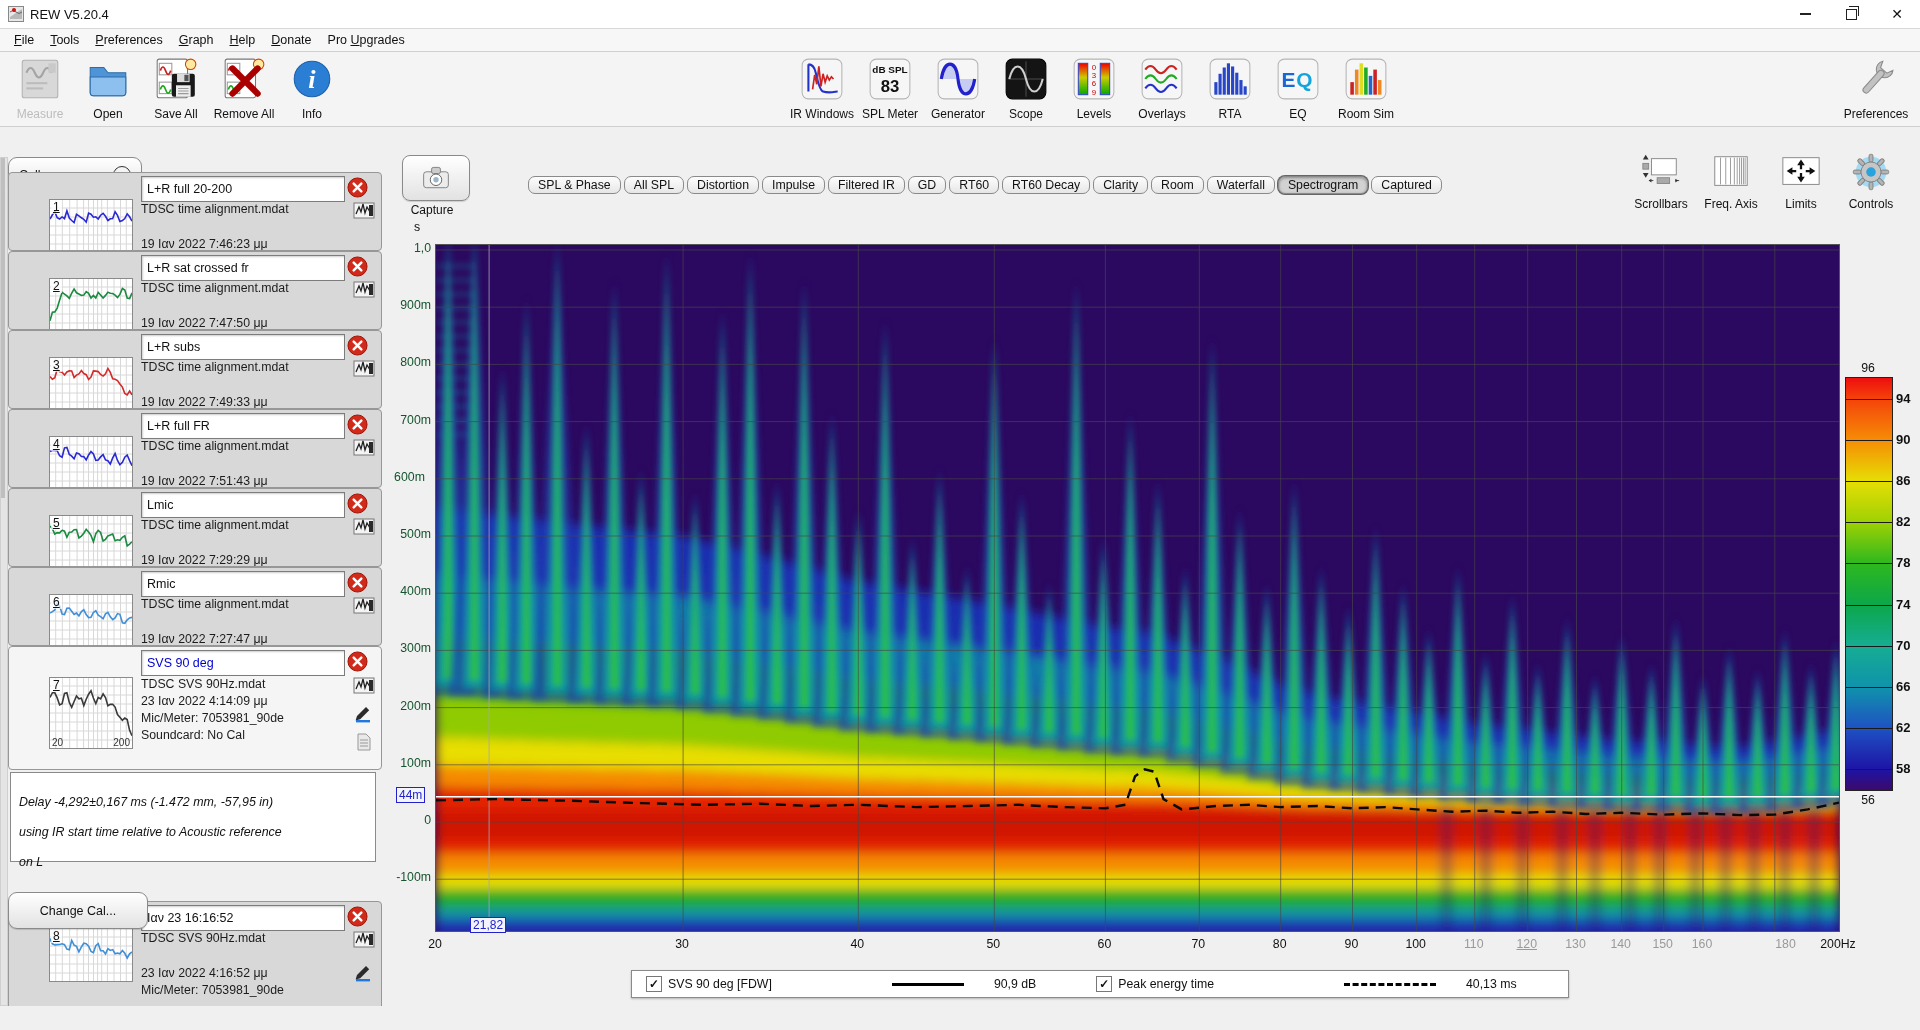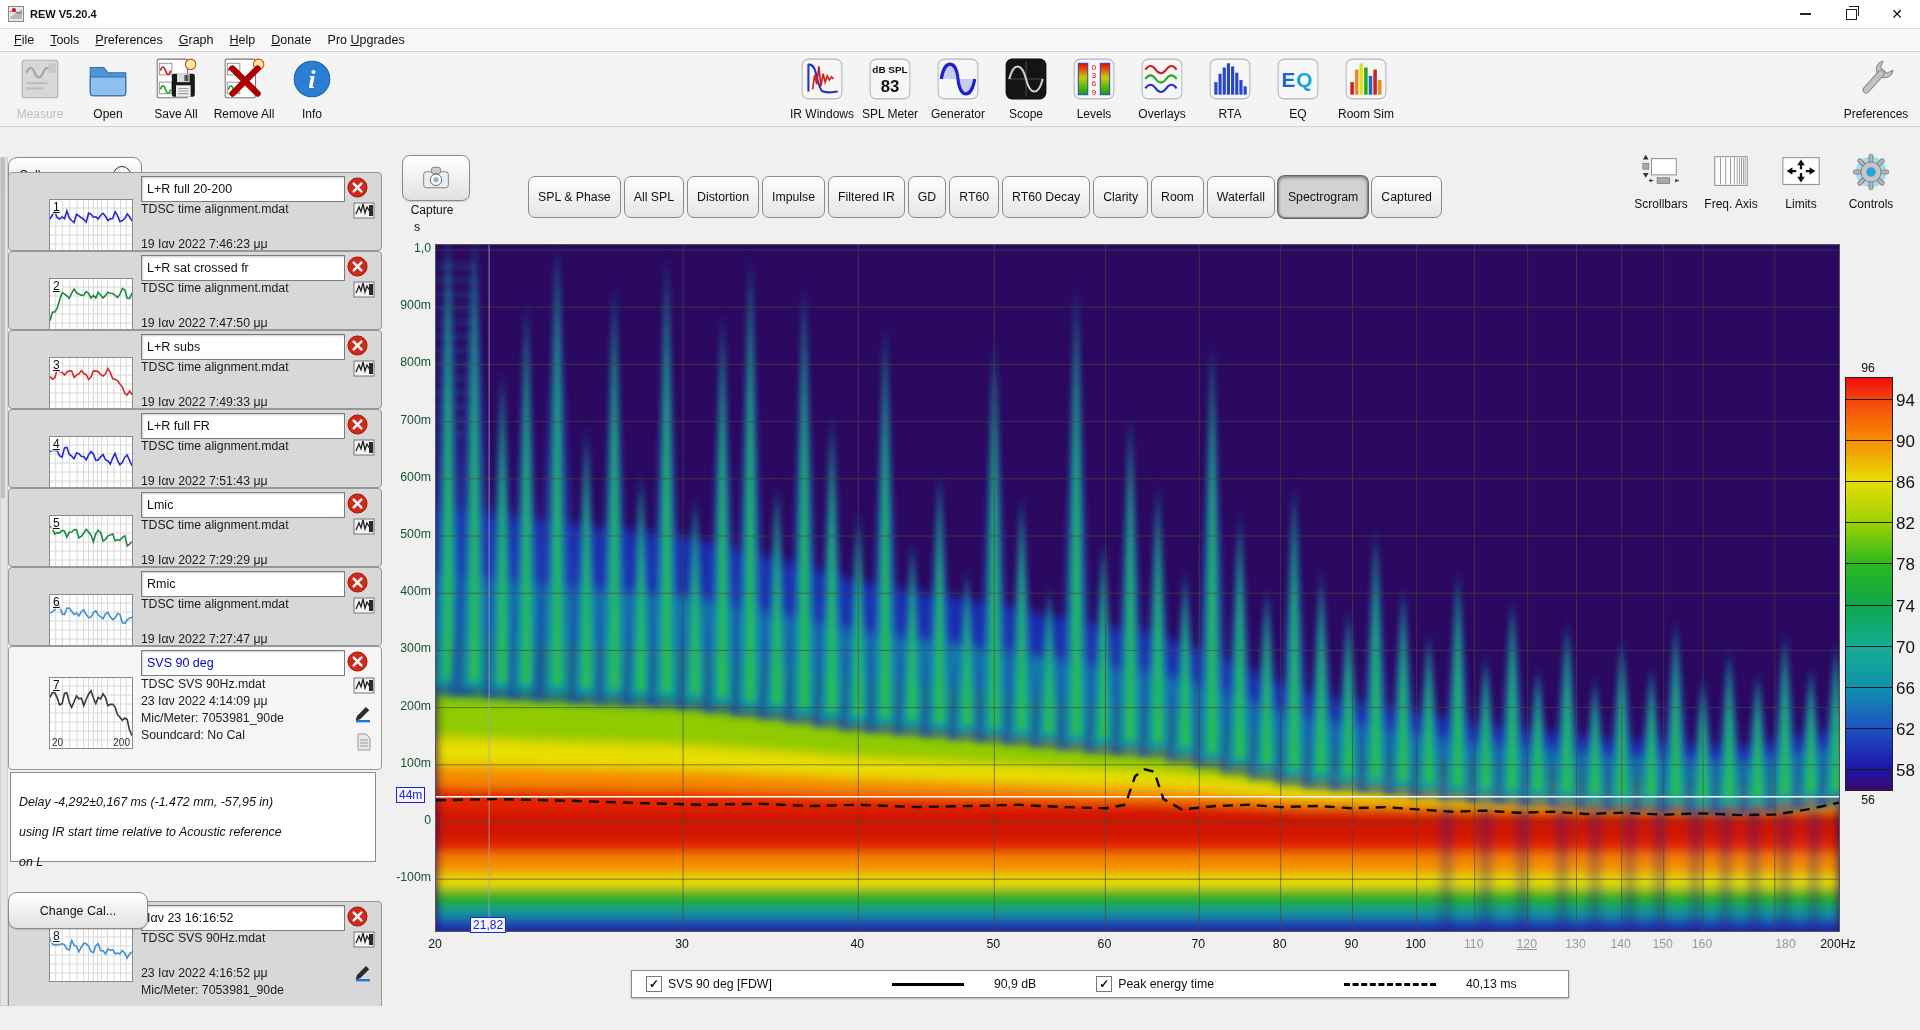--- a/index.html
+++ b/index.html
@@ -1,21 +1,21 @@
 <!DOCTYPE html>
 <html><head>
 <meta charset="utf-8">
 <style>
   html,body{margin:0;padding:0;background:#777;}
   #window{position:relative;width:1920px;height:1030px;background:#f0f0f0;overflow:hidden;
     font-family:"Liberation Sans",sans-serif;font-size:13px;color:#111;}
   
   #titlebar{position:absolute;top:0;left:0;right:0;height:28px;background:#fff;border-bottom:1px solid #d9d9d9;display:flex;align-items:center;}
   #titlebar .app-icon{margin:0 6px 0 8px;display:inline-flex;}
-  #titlebar .title{font-size:11px;font-weight:bold;}
+  #titlebar .title{font-size:13px;}
   .win-controls{margin-left:auto;display:flex;height:100%;}
   .win-btn{width:46px;height:100%;display:flex;align-items:center;justify-content:center;cursor:default;}
   .minbar{width:11px;height:1.5px;background:#222;}
   .restore{width:9px;height:9px;border:1px solid #222;position:relative;background:#fff;}
   .restore:before{content:"";position:absolute;left:2px;top:-4px;width:9px;height:9px;border:1px solid #222;border-bottom:none;border-left:none;}
   .closex{font-size:14px;color:#111;}
   
   #menubar{position:absolute;top:29px;left:0;right:0;height:22px;background:#f7f7f7;border-bottom:1px solid #d0d0d0;display:flex;align-items:center;padding-left:6px;}
   .menu-item{padding:2px 8px;font-size:12.5px;}
   
@@ -50,40 +50,40 @@
   .m-ico{position:absolute;left:344px;}
   #delay-box{position:absolute;left:10px;top:645px;width:366px;height:90px;background:#fff;border:1px solid #8a8a8a;font-size:12.4px;padding:6px 8px;box-sizing:border-box;}
   #delay-box div{margin-top:16px;font-style:italic;}
   #changecal-btn{position:absolute;left:8px;top:765px;width:118px;height:27px;justify-content:center;}
   
   #main{position:absolute;left:388px;right:0;top:0;bottom:0;}
   #capture-block{position:absolute;left:14px;top:28px;width:60px;text-align:center;}
   #capture-btn{width:46px;height:36px;border-radius:8px;display:inline-flex;align-items:center;justify-content:center;}
   #capture-lbl{font-size:12px;margin-top:2px;}
   #tabs{position:absolute;left:140px;top:49px;display:flex;}
-  .tab{background:linear-gradient(#fdfdfd,#e6e6e6);border:1px solid #8a8a8a;border-radius:7px;padding:13px 9px;
+  .tab{background:linear-gradient(#fdfdfd,#e6e6e6);border:1px solid #8a8a8a;border-radius:7px;padding:1px 9px;
     font-size:12.3px;margin-right:3px;white-space:nowrap;}
   .tab.active{background:#d2d2d2;box-shadow:inset 0 1px 3px rgba(0,0,0,.35),0 0 0 1px #666;}
   #graph-tools{position:absolute;right:14px;top:24px;display:flex;}
   .gtool{width:70px;display:flex;flex-direction:column;align-items:center;}
   .gtool svg{width:42px;height:42px;}
   .gtool .lbl{font-size:12px;margin-top:1px;white-space:nowrap;}
   #plot{position:absolute;left:47px;top:117px;width:1403px;height:686px;border:1px solid #555;box-sizing:content-box;}
   #spec-svg{position:absolute;left:0;top:0;width:100%;height:100%;}
   .ytick{position:absolute;left:0;width:43px;text-align:right;font-size:12.3px;color:#14532d;}
   #yunit{position:absolute;left:26px;top:93px;font-size:12.3px;}
   .xtick{position:absolute;width:44px;text-align:center;font-size:12.3px;color:#111;top:810px;}
   .xtick.gray{color:#999;}
   .cursor-box{position:absolute;background:#f2f5ff;border:1px solid #2222cc;color:#2222cc;font-size:12px;padding:0 2px;}
   
   #colorbar-wrap{position:absolute;left:1457px;top:234px;width:72px;}
   #cb-top{font-size:12.3px;text-align:center;width:46px;}
   #cb-bar{position:relative;width:46px;height:412px;border:1px solid #222;margin-top:2px;}
   .cb-sep{position:absolute;left:0;right:0;height:1px;background:#1a1a1a;}
-  .cb-lab{position:absolute;left:50px;font-size:17px;}
+  .cb-lab{position:absolute;left:50px;font-size:13px;font-weight:bold;}
   #cb-bottom{font-size:12.3px;text-align:center;width:46px;margin-top:2px;}
   
   #legend{position:absolute;left:243px;top:843px;width:936px;height:26px;background:#fff;border:1px solid #8a8a8a;
     box-shadow:0 1px 2px rgba(0,0,0,.25);display:flex;align-items:center;font-size:12.3px;}
   .chk{width:14px;height:14px;background:#fff;border:1px solid #777;display:inline-flex;align-items:center;justify-content:center;font-size:12px;font-weight:bold;margin:0 6px 0 14px;}
   .lsample-solid{width:72px;border-top:3px solid #000;margin:0 30px;}
   .lsample-dash{width:92px;border-top:3px dashed #000;margin:0 30px;}
   
   #statusbar{position:absolute;left:0;right:0;bottom:0;height:24px;background:#f0f0f0;border-top:1px solid #ababab;display:flex;align-items:stretch;font-size:12.4px;}
   .sb-cell{display:flex;align-items:center;padding:0 8px;border-right:1px solid #bdbdbd;white-space:nowrap;}
@@ -690,21 +690,21 @@
             <span class="lbl">Controls</span>
           </div>
         </div>
 
       <div id="yunit">s</div>
       <div id="yticks">
           <div class="ytick" style="top: 114px;">1,0</div>
           <div class="ytick" style="top: 171.2px;">900m</div>
           <div class="ytick" style="top: 228.4px;">800m</div>
           <div class="ytick" style="top: 285.6px;">700m</div>
-          <div class="ytick" style="top: 342.8px;">600m</div>
+          <div class="ytick" style="top: 342.8px; text-align: center;">600m</div>
           <div class="ytick" style="top: 400px;">500m</div>
           <div class="ytick" style="top: 457.2px;">400m</div>
           <div class="ytick" style="top: 514.4px;">300m</div>
           <div class="ytick" style="top: 571.6px;">200m</div>
           <div class="ytick" style="top: 628.8px;">100m</div>
           <div class="ytick" style="top: 686px;">0</div>
           <div class="ytick" style="top: 743.2px;">-100m</div>
           <div class="cursor-box" style="left: 8px; top: 659.832px;">44m</div>
         </div>
       <div id="plot">

